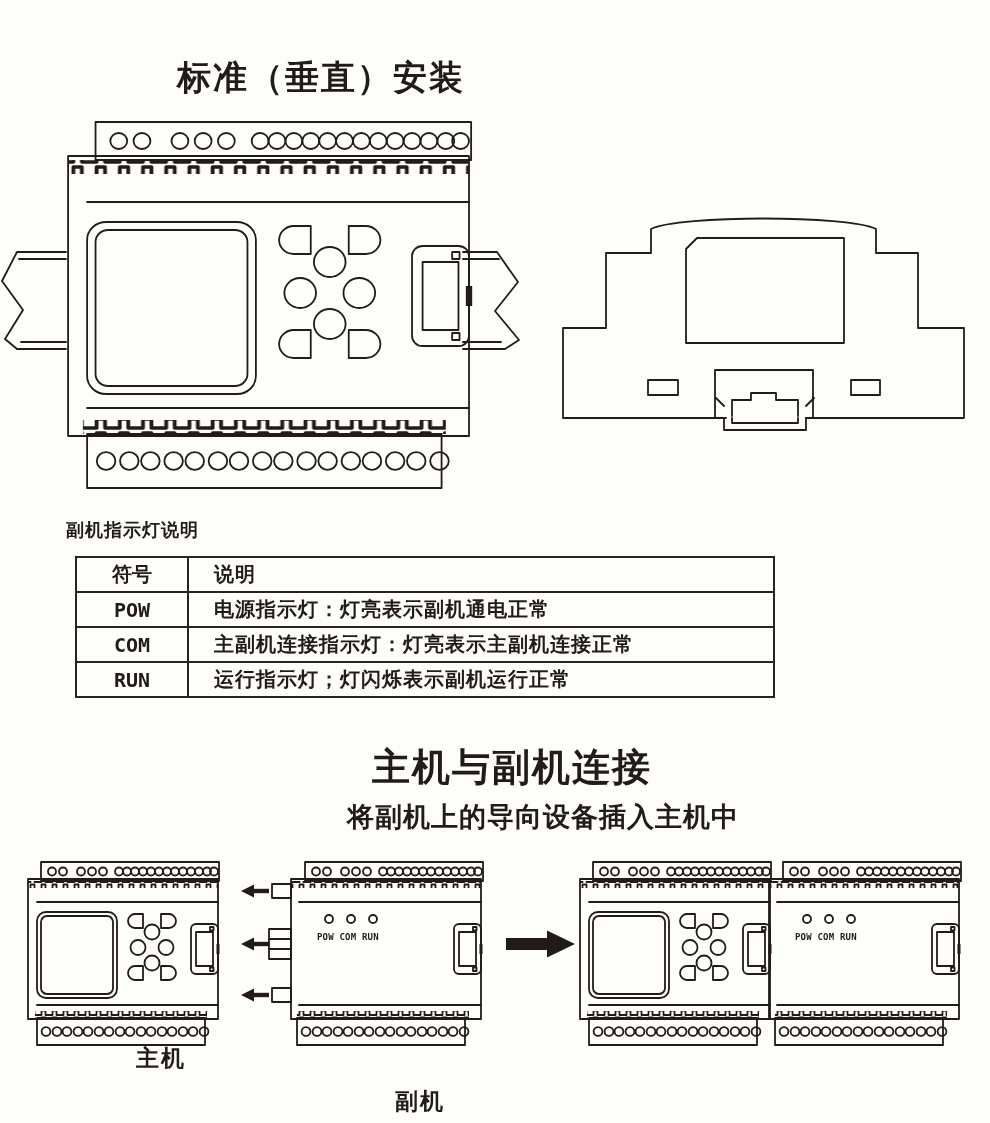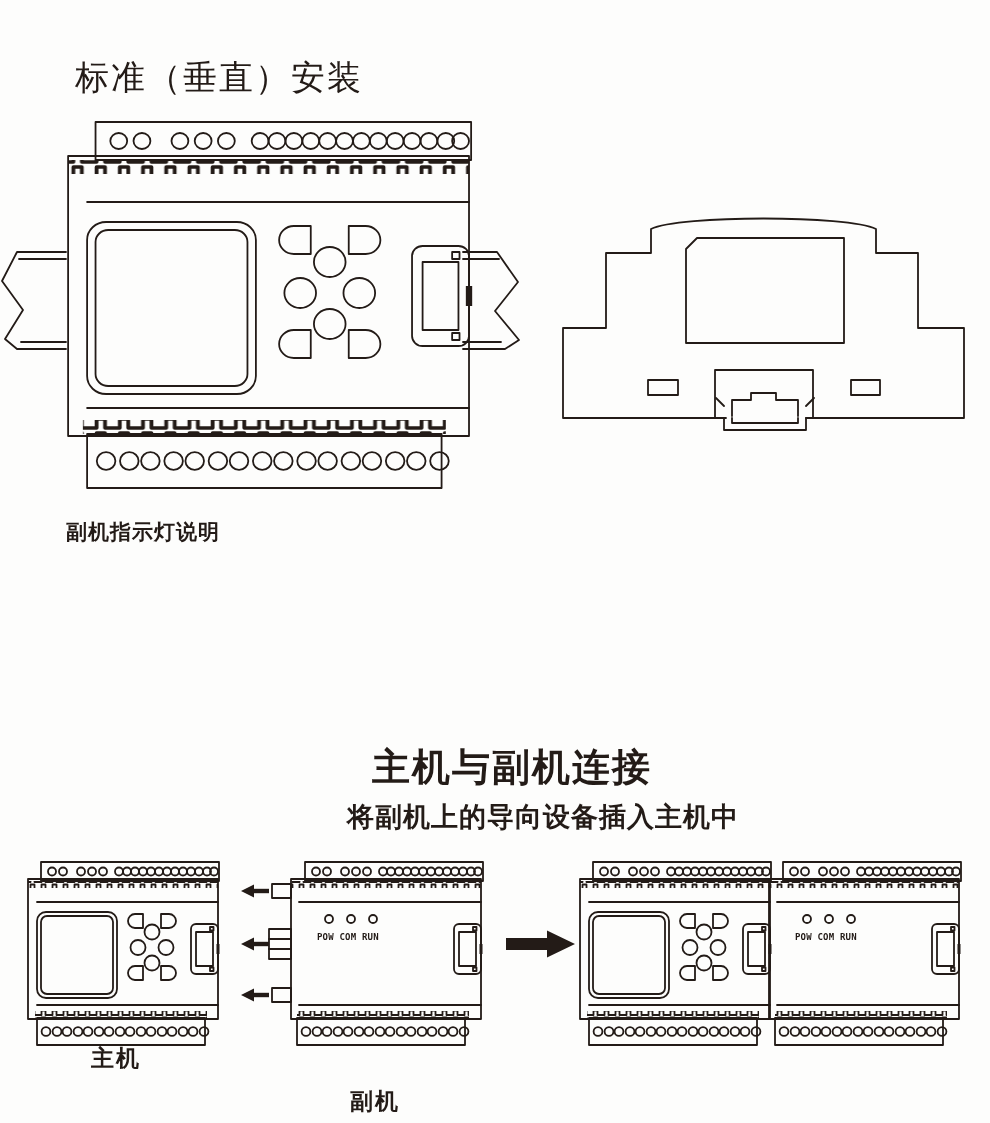--- a/index.html
+++ b/index.html
@@ -1,25 +1,25 @@
 <!DOCTYPE html>
 <html><head>
 <meta charset="utf-8">
 <style>
   html,body{margin:0;padding:0;background:#f6f6f4;}
   #page{position:relative;width:990px;height:1123px;background:#fdfdfc;overflow:hidden;
         font-family:"Liberation Sans","DejaVu Sans",sans-serif;color:#231b17;}
   .abs{position:absolute;}
-  .serif-title{font-family:"Liberation Serif","DejaVu Serif",serif;font-weight:normal;
-               font-size:34px;letter-spacing:2px;text-align:left;white-space:nowrap;}
-  .caption{font-size:21px;font-weight:600;letter-spacing:1px;}
+  .serif-title{font-family:"Liberation Serif","DejaVu Serif",serif;font-weight:bold;
+               font-size:34px;letter-spacing:2px;text-align:right;white-space:nowrap;}
+  .caption{font-size:18px;font-weight:600;letter-spacing:1px;}
   .big-title{width:990px;text-align:center;font-size:38px;font-weight:bold;letter-spacing:2px;}
   .sub-title{width:990px;text-align:center;font-size:27px;font-weight:bold;letter-spacing:1px;padding-left:48px;}
   .dev-label{font-family:"Liberation Serif","DejaVu Serif",serif;font-weight:bold;
-             font-size:23px;width:140px;text-align:center;letter-spacing:2px;}
+             font-size:23px;width:140px;text-align:right;letter-spacing:2px;}
   table.ind{border-collapse:collapse;width:700px;table-layout:fixed;}
   table.ind td,table.ind th{border:2px solid #2a2420;height:33px;font-size:20px;
         font-weight:600;padding:0;vertical-align:middle;}
   table.ind .c-sym{width:110px;text-align:center;font-family:"DejaVu Sans Mono","Liberation Mono",monospace;}
   table.ind .c-desc{text-align:left;padding-left:25px;letter-spacing:1px;}
   table.ind th.c-desc{font-weight:600;}
   
   .ln{fill:none;stroke:#231b17;stroke-width:1.8;stroke-linejoin:round;stroke-linecap:round;
       vector-effect:non-scaling-stroke;}
   .fl{fill:#231b17;stroke:none;}
@@ -182,20 +182,40 @@
         <path class="ln" d="M715,418 V370 H813 V418"></path>
         <path class="ln" d="M724,418 V430 H806 V418"></path>
         <path class="ln" d="M732,418 V423 H798 V418"></path>
         <path class="ln" d="M732,416 V400 H751 V393 H776 V400 H798 V416"></path>
         <path class="ln" d="M724,406 L716,398 M806,406 L814,398"></path>
       </g>
     </g>
   </svg>
 
   <div class="abs caption" style="left:66px;top:518px;">副机指示灯说明</div>
+  <table class="ind abs" style="left:75px;top:556px;">
+    <tbody>
+        <tr>
+      <th class="c-sym">符号</th>
+      <th class="c-desc">说明</th>
+    </tr>
+    <tr>
+      <td class="c-sym">POW</td>
+      <td class="c-desc">电源指示灯：灯亮表示副机通电正常</td>
+    </tr>
+    <tr>
+      <td class="c-sym">COM</td>
+      <td class="c-desc">主副机连接指示灯：灯亮表示主副机连接正常</td>
+    </tr>
+    <tr>
+      <td class="c-sym">RUN</td>
+      <td class="c-desc">运行指示灯；灯闪烁表示副机运行正常</td>
+    </tr>
+  </tbody>
+    </table>
 
   <div class="abs big-title" style="left:9px;top:742px;margin-left:8px;">主机与副机连接</div>
   <div class="abs sub-title" style="left:0;top:799px;">将副机上的导向设备插入主机中</div>
 
   <div class="abs dev-label" style="left:46px;top:1043px;">主机</div>
   <div class="abs dev-label" style="left:305px;top:1041px;margin-top:45px;">副机</div>
 
 </div>
 
 </body></html>

